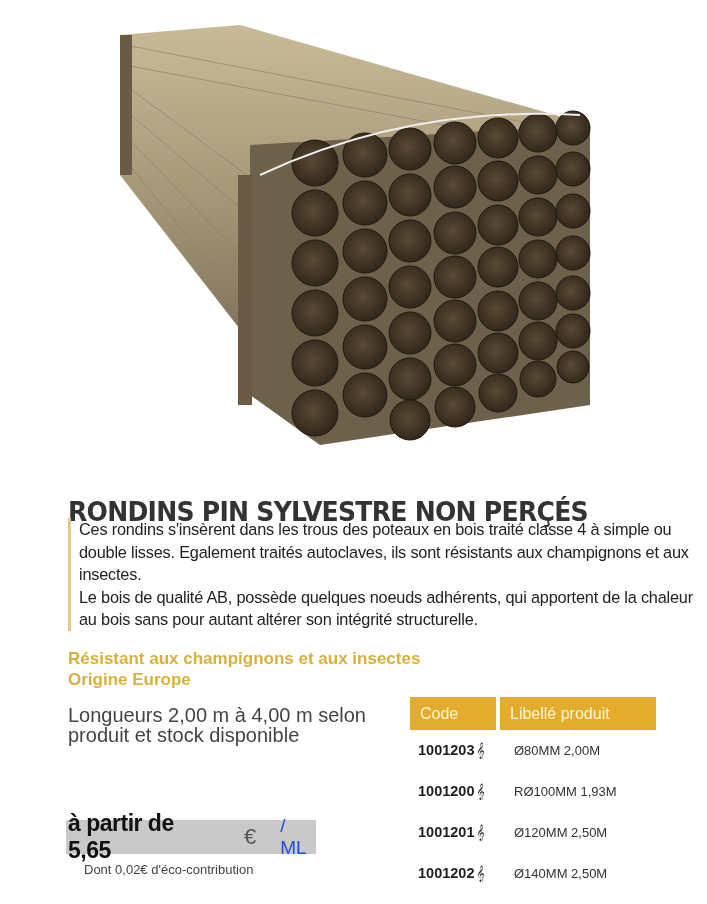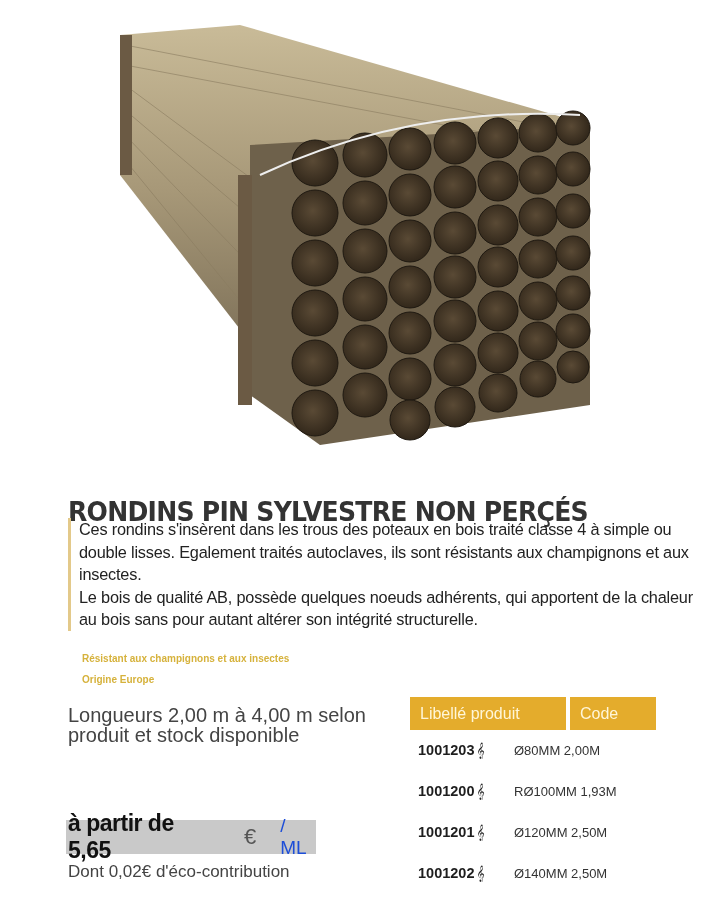--- a/index.html
+++ b/index.html
@@ -4,39 +4,39 @@
 <style>
   html, body { margin:0; padding:0; background:#ffffff; }
   body { width:707px; height:904px; position:relative; overflow:hidden; font-family:"Liberation Sans", sans-serif; color:#2b2b2b; }
 
   .hero { position:absolute; left:110px; top:15px; width:490px; height:440px; }
   .title { position:absolute; left:68px; top:478px; font-family:"DejaVu Sans", sans-serif; font-weight:bold; font-size:27px; letter-spacing:-0.8px; color:#333333; white-space:nowrap; transform:scaleX(0.93); transform-origin:left top; }
 
   .desc { position:absolute; left:68px; top:518px; width:630px; border-left:3px solid #e3c98a; padding-left:8px; font-size:16.3px; line-height:22.5px; color:#222; letter-spacing:-0.2px; }
   .desc p { margin:0; }
 
-  .features { position:absolute; left:82px; top:648px; font-weight:bold; font-size:10px; line-height:21px; color:#d6b23c; }
+  .features { position:absolute; left:68px; top:648px; font-weight:bold; font-size:17px; line-height:21px; color:#d6b23c; }
   .lengths { position:absolute; left:68px; top:705px; font-size:20px; line-height:20px; color:#444; }
 
   .table { position:absolute; left:410px; top:697px; width:246px; }
   .thead { display:flex; gap:4px; }
   .th { background:#e4ac2c; color:#fff6d8; font-size:16px; height:33px; line-height:33px; padding-left:10px; box-sizing:border-box; }
   .th.code { width:86px; }
   .th.label { width:156px; }
   .row { display:flex; align-items:center; height:41px; }
   .row:first-of-type { margin-top:10px; }
   .cell-code { width:94px; padding-left:8px; font-weight:bold; font-size:14.5px; color:#1e1e1e; display:flex; align-items:flex-start; gap:2px; }
   .cell-code .cle { font-size:14px; font-weight:normal; color:#222; }
   .cell-label { font-size:13px; color:#333; padding-left:2px; }
 
   .price-box { position:absolute; left:66px; top:820px; width:250px; height:34px; background:#c9c9c9; display:flex; align-items:center; padding-left:2px; box-sizing:border-box;gap:20px; }
   .price-main { font-weight:bold; font-size:23px; color:#111; letter-spacing:-0.5px; }
   .price-unit { font-size:22px; color:#555; margin-left:6px; }
   .price-per { font-size:19px; color:#1d4ed8; margin-left:4px; }
-  .eco { position:absolute; left:68px; top:862px; font-size:17px; color:#444; }
+  .eco { position:absolute; left:84px; top:862px; font-size:13px; color:#444; }
 </style>
 </head>
 <body>
 
 <div class="hero">
   <svg width="490" height="440" viewBox="0 0 490 440">
     <defs>
       <linearGradient id="bark" x1="0" y1="0" x2="0" y2="1">
         <stop offset="0" stop-color="#c9bb98"></stop>
         <stop offset="0.5" stop-color="#a79878"></stop>
@@ -130,22 +130,22 @@
   <div>Origine Europe</div>
 </div>
 
 <div class="lengths">
   <div>Longueurs 2,00 m à 4,00 m selon</div>
   <div>produit et stock disponible</div>
 </div>
 
 <div class="table">
   <div class="thead">
+    <div class="th code">Code</div>
     <div class="th label">Libellé produit</div>
-    <div class="th code">Code</div>
   </div>
   <div class="row">
     <div class="cell-code">
         <span>1001203</span>
         <span class="cle">𝄞</span>
       </div>
     <div class="cell-label">Ø80MM 2,00M</div>
   </div>
   <div class="row">
     <div class="cell-code">

